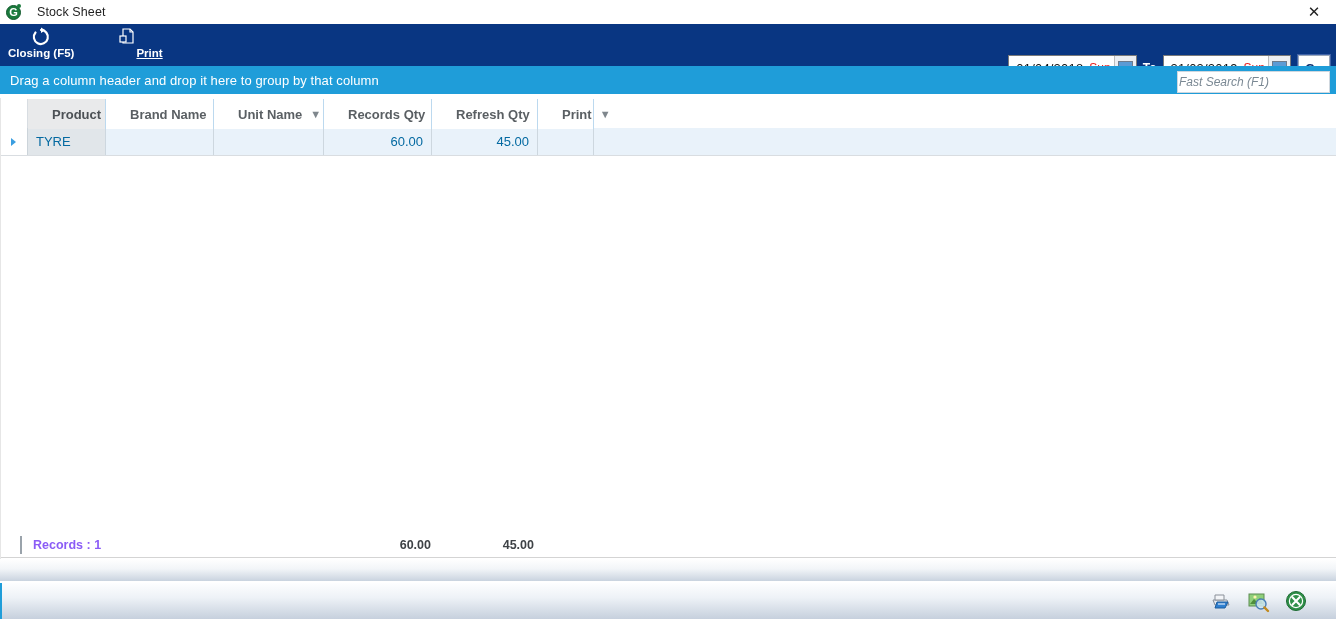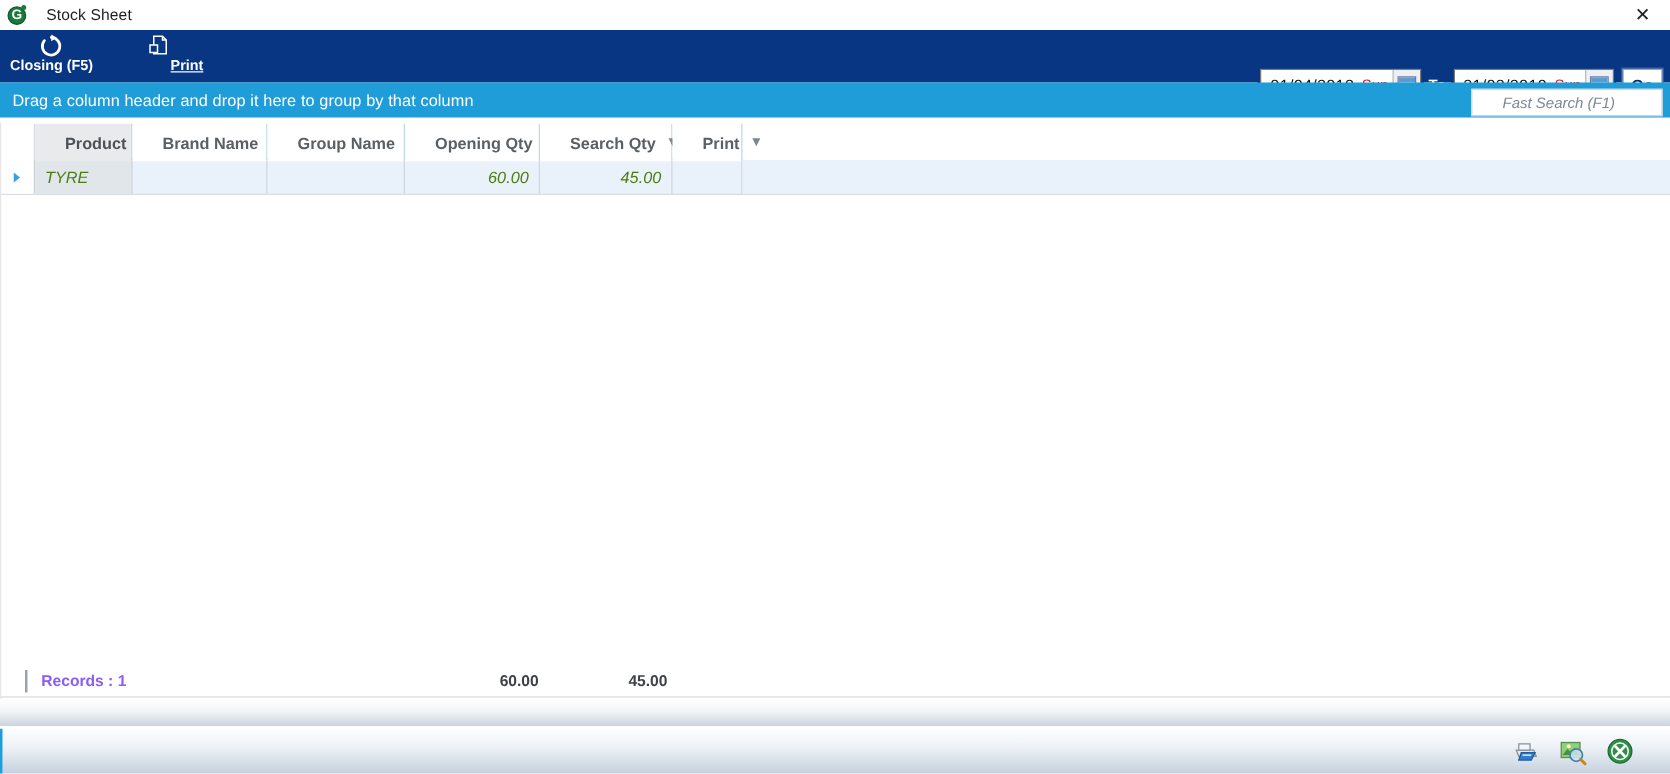--- a/index.html
+++ b/index.html
@@ -178,21 +178,21 @@
   .fastsearch {
     position: absolute; right: 6px; top: 5px;
     width: 153px; height: 22px;
     background: #ffffff;
     border: 1px solid #cfd7de;
     display: flex; align-items: center;
   }
   .fastsearch input {
     border: 0; outline: 0;
     width: 100%; height: 100%;
-    padding: 0 24px;
+    padding: 0 1px;
     font-family: "Liberation Sans", sans-serif;
     font-size: 12px;
     color: #15803d;
     background: transparent;
   }
   .fastsearch input::placeholder {
     color: #7a8893;
     font-style: italic;
     opacity: 1;
   }
@@ -259,23 +259,22 @@
     width: 0; height: 0;
     border-left: 5px solid #3b9ee0;
     border-top: 4px solid transparent;
     border-bottom: 4px solid transparent;
   }
   .gr-cell {
     height: 27px;
     display: flex; align-items: center;
     padding: 0 7px 0 8px;
     font-size: 13px;
-    color: #4d7c0f;
+    color: #0369a1;
     border-right: 1px solid #cdd7df;
-    font-style: italic;
   }
   .gr-cell.num { justify-content: flex-end; padding-right: 8px; }
   .gr-cell.sel { background: #e1e6ea; }
   .gr-filler { flex: 1; height: 27px; background: #e9f2fa; }
 
   .grid-body {
     height: 398px;
     background: #ffffff;
     position: relative;
   }
@@ -413,29 +412,29 @@
 
       <div class="gh-cell first" style="width:78px">
         <span class="lbl">Product</span>
         <span class="funnel">▼</span>
       </div>
       <div class="gh-cell" style="width:108px">
         <span class="lbl">Brand Name</span>
         <span class="funnel">▼</span>
       </div>
       <div class="gh-cell" style="width:110px">
-        <span class="lbl">Group Name</span>
+        <span class="lbl">Unit Name</span>
         <span class="funnel">▼</span>
       </div>
       <div class="gh-cell" style="width:108px">
-        <span class="lbl">Opening Qty</span>
+        <span class="lbl">Records Qty</span>
         <span class="funnel">▼</span>
       </div>
       <div class="gh-cell" style="width:106px">
-        <span class="lbl">Search Qty</span>
+        <span class="lbl">Refresh Qty</span>
         <span class="funnel">▼</span>
       </div>
       <div class="gh-cell" style="width:56px">
         <span class="lbl">Print</span>
         <span class="funnel">▼</span>
       </div>
       <div class="gh-filler"></div>
     </div>
 
     <div class="grid-row">

